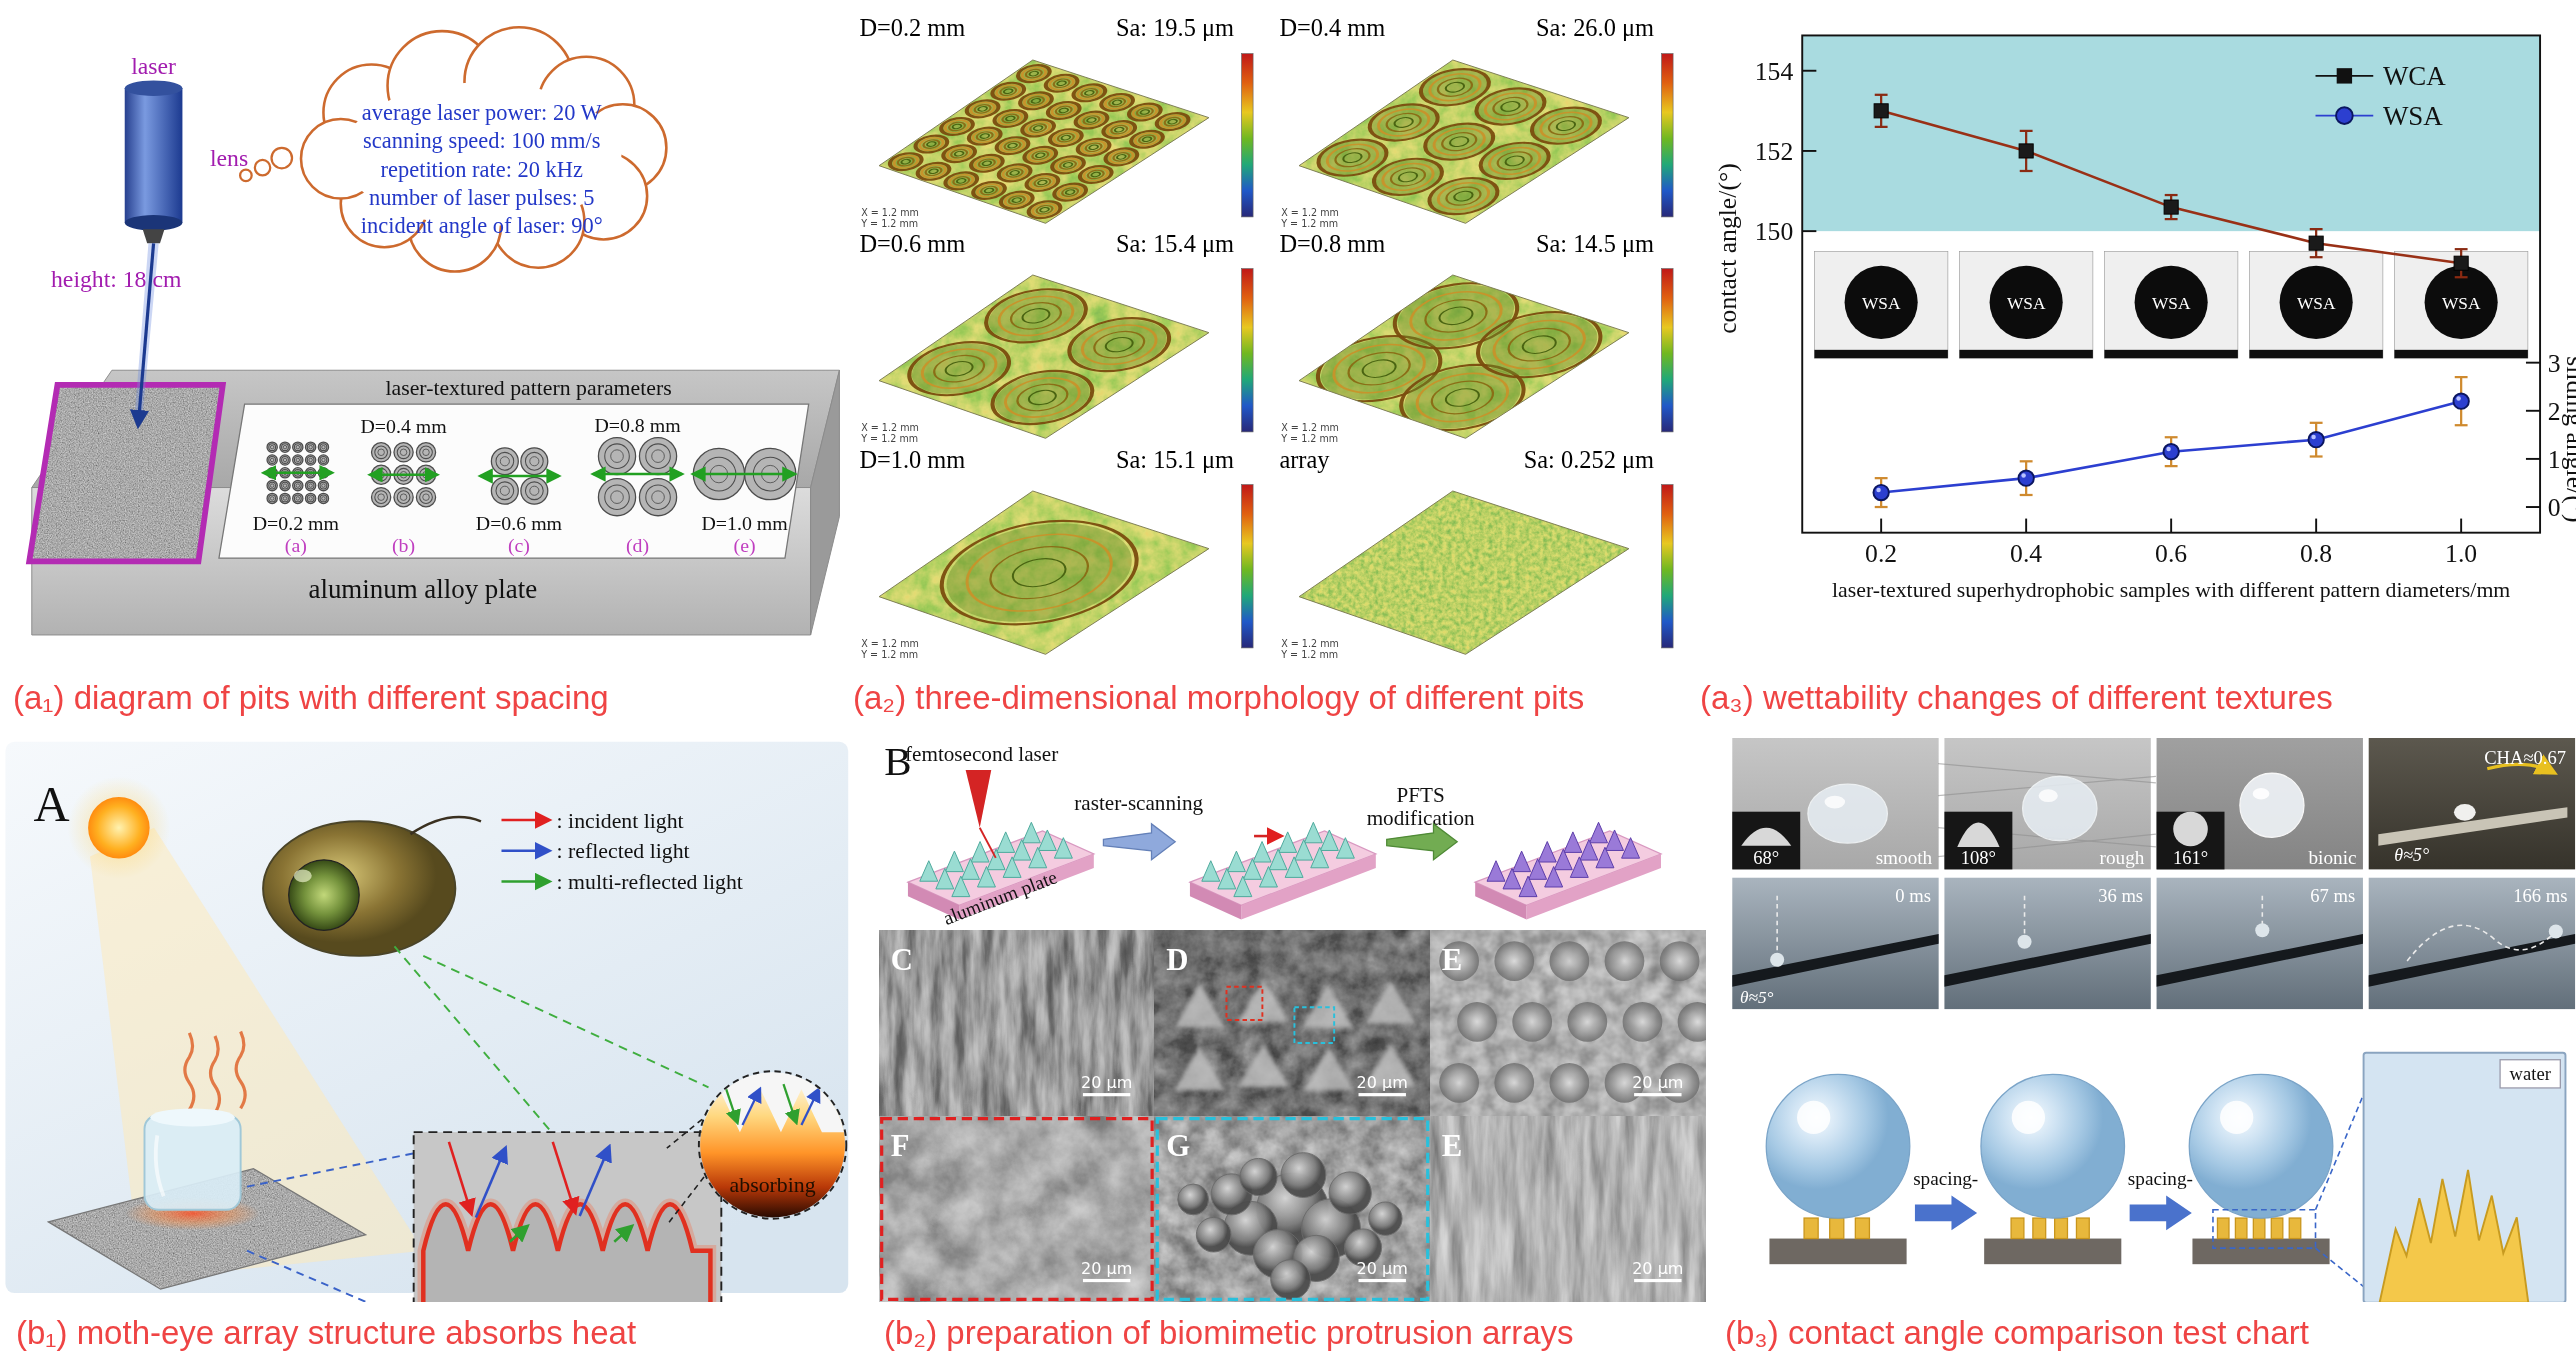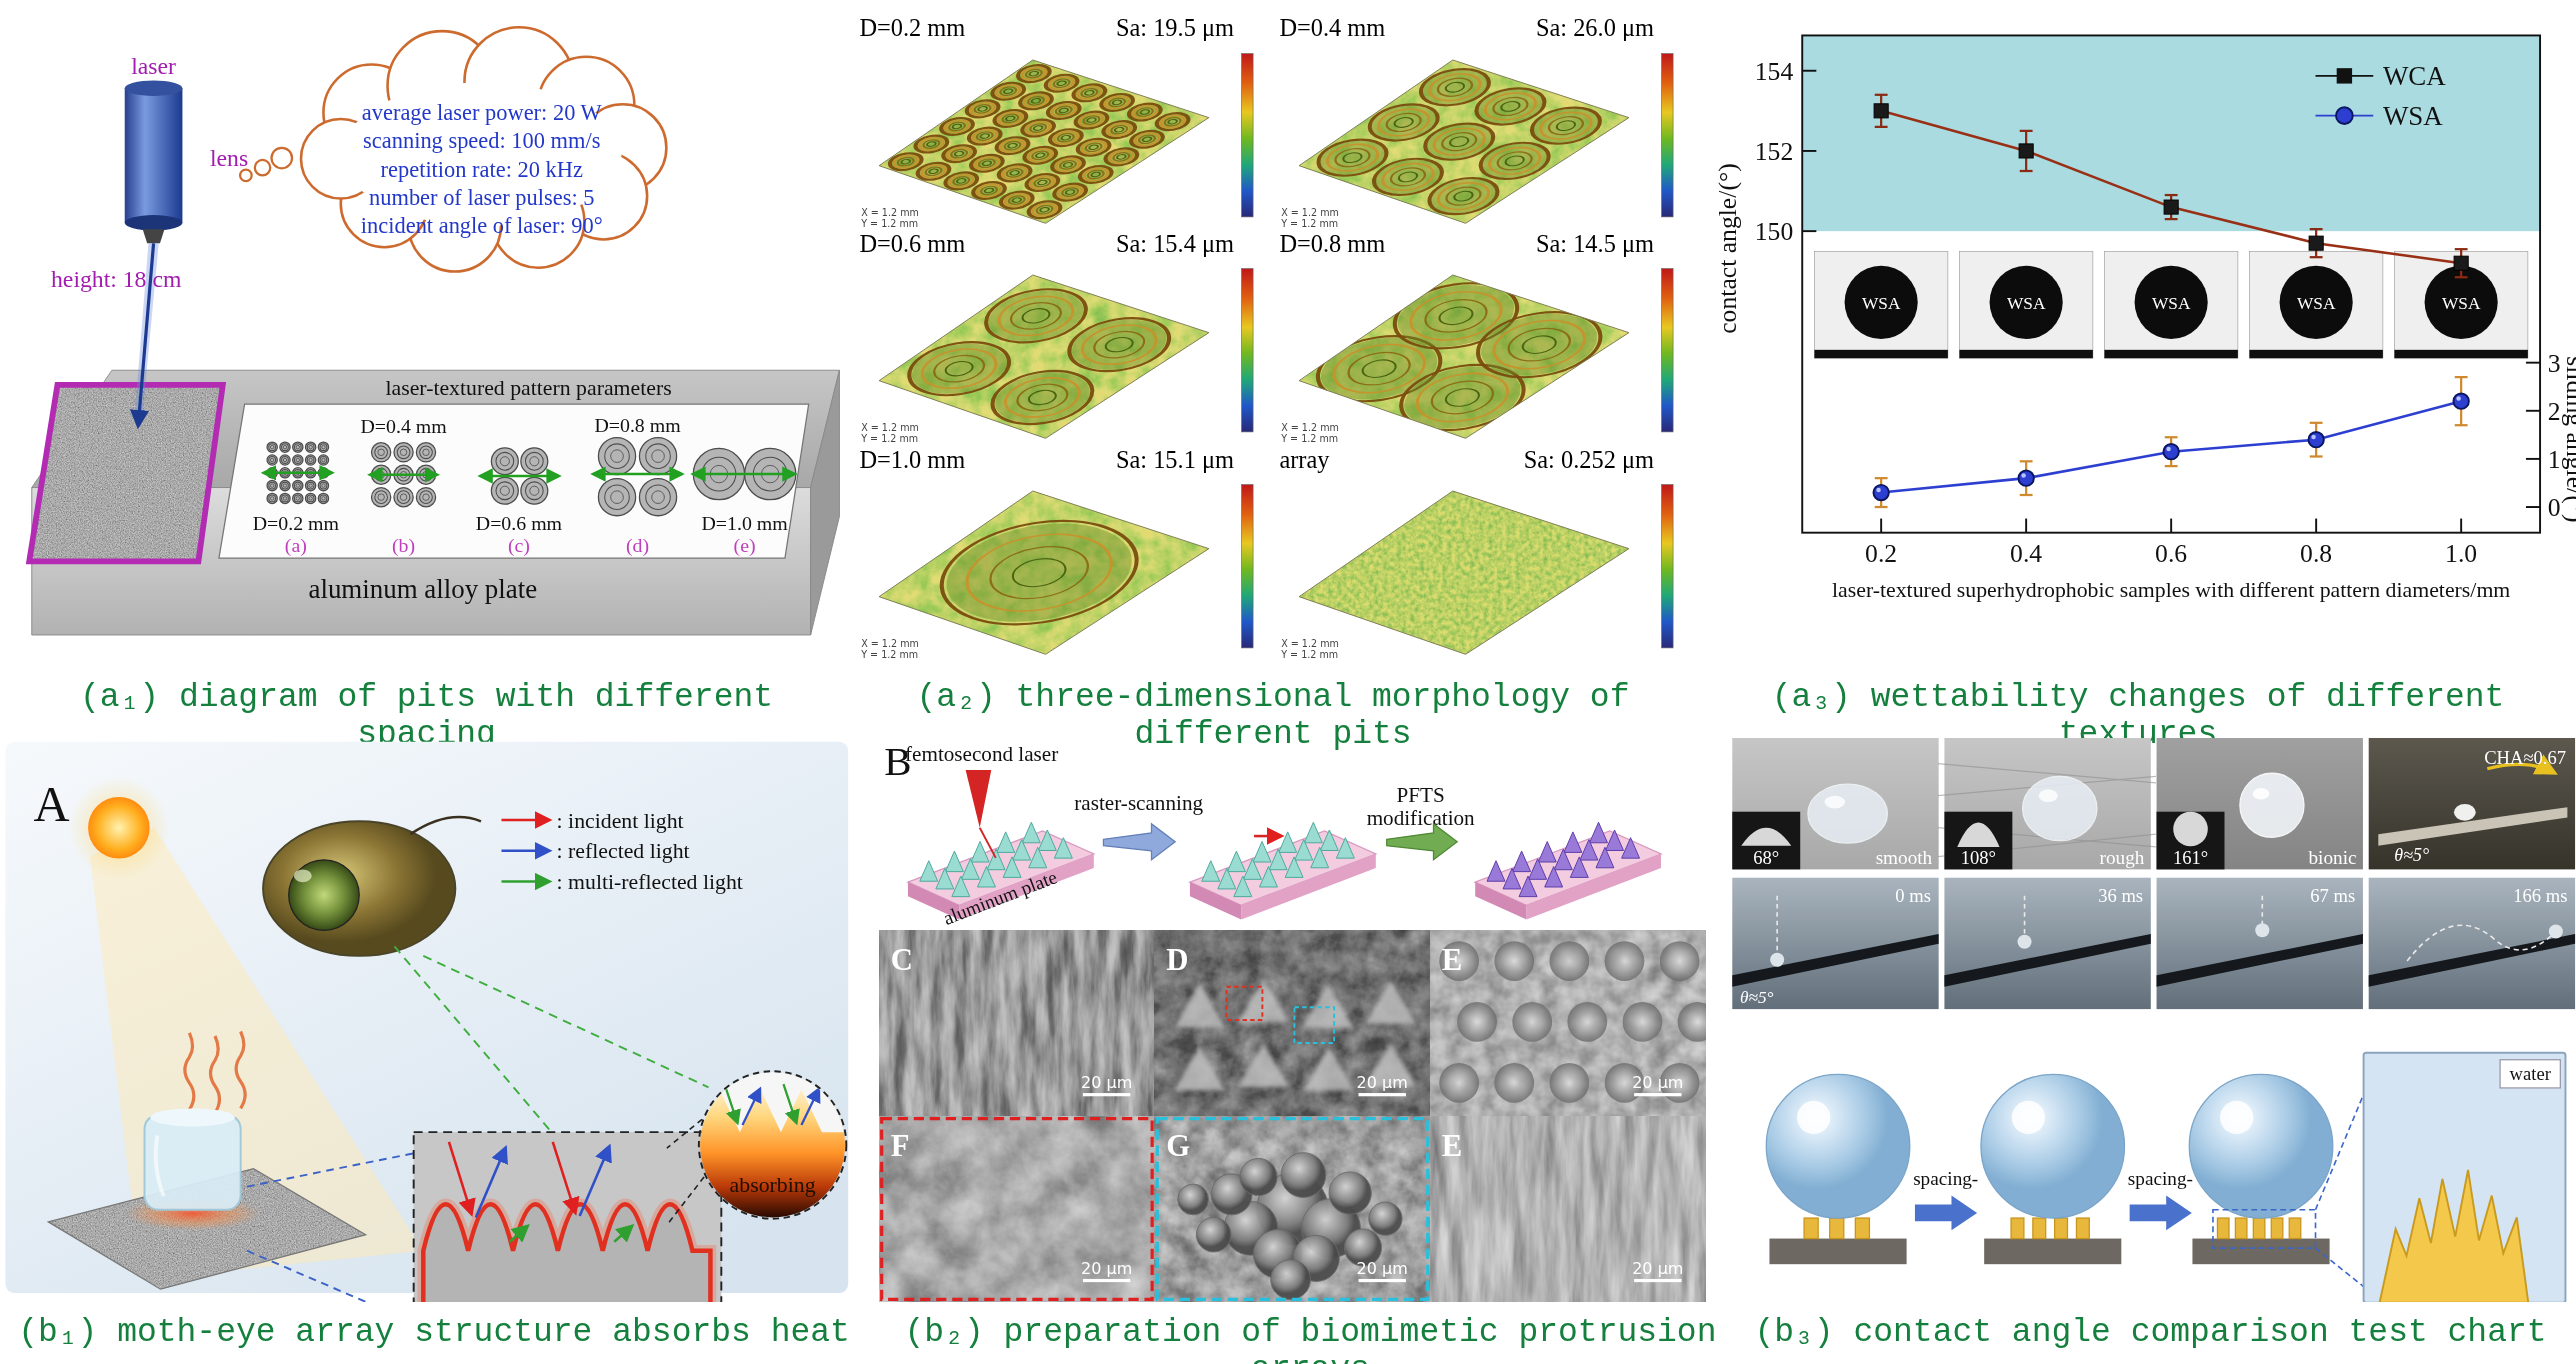--- a/index.html
+++ b/index.html
@@ -1,20 +1,20 @@
 <!DOCTYPE html>
 <html style="font-size:10.3px"><head>
 <meta charset="utf-8">
 <style>
   html,body{margin:0;padding:0}
   body{position:relative;width:2576px;height:1365px;background:#ffffff;overflow:hidden;
        font-family:"Liberation Serif","DejaVu Serif",serif;color:#000}
   .panel{position:absolute}
   svg text{font-family:"Liberation Serif","DejaVu Serif",serif}
-  .caption{position:absolute;text-align:center;font-size:33px;color:#15803d;font-family:Liberation Mono, monospace}
+  .caption{position:absolute;font-size:33px;color:#ef4444;font-family:Liberation Sans, sans-serif}
   .mtile{position:absolute}
   .mhead{display:flex;justify-content:space-between;align-items:flex-end;height:29.5px;padding:0 33px 1.3px 6.4px;font-size:24.4px;color:#000}
   .purple{font-size:37px;fill:#a21caf}
   .cloudline{font-size:35px;fill:#2338c8;text-anchor:middle}
   .plab{font-size:31px;fill:#111;text-anchor:middle}
   .ptag{font-size:31px;fill:#c03fc0;text-anchor:middle}
   .bub{fill:#fff;stroke:#cd6a2e;stroke-width:3.5}
   .axnote{font-size:15px;fill:#444;font-family:"DejaVu Sans","Liberation Sans",sans-serif}
   .semtag{font-size:48px;fill:#fff;font-weight:bold}
   .semscale{font-size:25px;fill:#fff;font-family:"DejaVu Sans","Liberation Sans",sans-serif}
@@ -1372,16 +1372,16 @@
     <line x1="910" y1="360" x2="985" y2="420" stroke="#3a66c8" stroke-width="2.5" stroke-dasharray="9 6"></line>
     <g>
       <rect x="985" y="55" width="315" height="390" fill="#d4e4f2" stroke="#8aa4c0" stroke-width="3" rx="4"></rect>
       <polygon points="1010,445 1035,330 1052,372 1072,282 1090,352 1108,252 1128,342 1148,238 1165,348 1185,278 1203,368 1224,312 1242,445" fill="#f4c84a" stroke="#c89b20" stroke-width="3"></polygon>
       <rect x="1198" y="66" width="94" height="44" fill="#ffffff" stroke="#99a" stroke-width="2"></rect>
       <text x="1245" y="97" text-anchor="middle" font-size="29" fill="#111">water</text>
     </g>
   </g>
 </svg>
 
-<div class="caption" style="left:4px;top:1314px;width:860px">(b₁) moth-eye array structure absorbs heat</div>
+<div class="caption" style="left:16px;top:1314px;width:860px">(b₁) moth-eye array structure absorbs heat</div>
 <div class="caption" style="left:884px;top:1314px;width:853px">(b₂) preparation of biomimetic protrusion arrays</div>
 <div class="caption" style="left:1725px;top:1314px;width:851px">(b₃) contact angle comparison test chart</div>
 
 
 </body></html>

